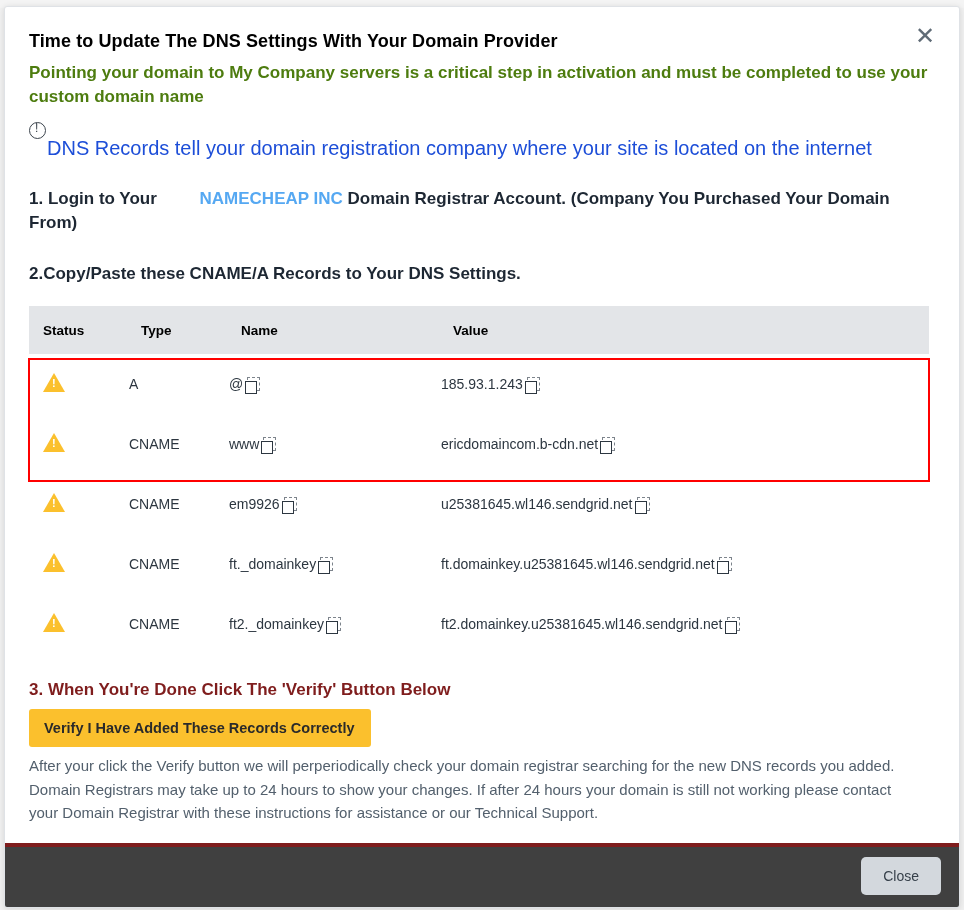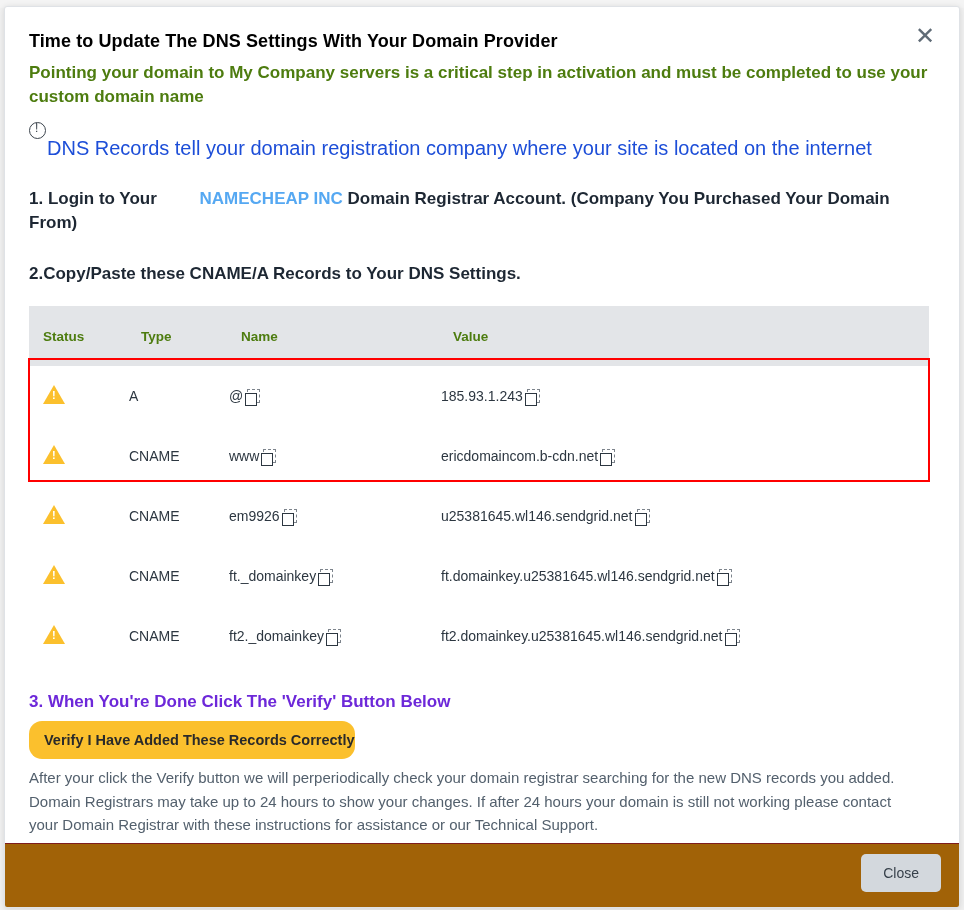--- a/index.html
+++ b/index.html
@@ -128,26 +128,26 @@
     margin-top: 22px;
     width: 900px;
   }
   table.dns {
     width: 900px;
     border-collapse: collapse;
     table-layout: fixed;
   }
   table.dns thead th {
     background: #e3e5e8;
-    color: #4d7c0f;
+    color: #000000;
     font-size: 13.5px;
     font-weight: bold;
     text-align: left;
     padding: 16px 0 15px 12px;
-    height: 60px;
+    height: 48px;
   }
   table.dns thead th.c-status { padding-left: 14px; width: 100px; }
   table.dns thead th.c-type { width: 100px; }
   table.dns thead th.c-name { width: 212px; }
   table.dns thead th.c-value { width: 488px; }
   table.dns tbody td {
     font-size: 14px;
     color: #2c3640;
     padding: 19px 0 19px 0;
     vertical-align: middle;
@@ -200,48 +200,48 @@
     width: 902px;
     height: 124px;
     border: 2.5px solid #ff0000;
     pointer-events: none;
   }
   
   .step3 {
     margin-top: 26px;
     font-size: 17px;
     font-weight: bold;
-    color: #6d28d9;
+    color: #7f1d1d;
   }
   .verify-btn {
     margin-top: 9px;
     display: inline-block;
     background: #fbc02d;
     color: #2a2a2a;
     font-size: 14.5px;
     font-weight: bold;
     border: none;
-    border-radius: 13px;
-    padding: 11px 0 11px 15px;
+    border-radius: 3px;
+    padding: 11px 16px 11px 15px;
     cursor: pointer;
     font-family: "Liberation Sans", sans-serif;
   }
   .footnote {
     margin-top: 7px;
     font-size: 15px;
     color: #53606d;
     line-height: 1.58;
     max-width: 892px;
   }
   .modal-footer {
     position: absolute;
     left: 0; right: 0; bottom: 0;
     height: 64px;
-    background: #a16207;
-    border-top: 1px solid #7f1d1d;
+    background: #404040;
+    border-top: 4px solid #7f1d1d;
   }
   .close-btn {
     position: absolute;
     right: 18px;
     top: 10px;
     background: #d3d8dd;
     color: #37414b;
     border: none;
     border-radius: 5px;
     font-size: 14px;

